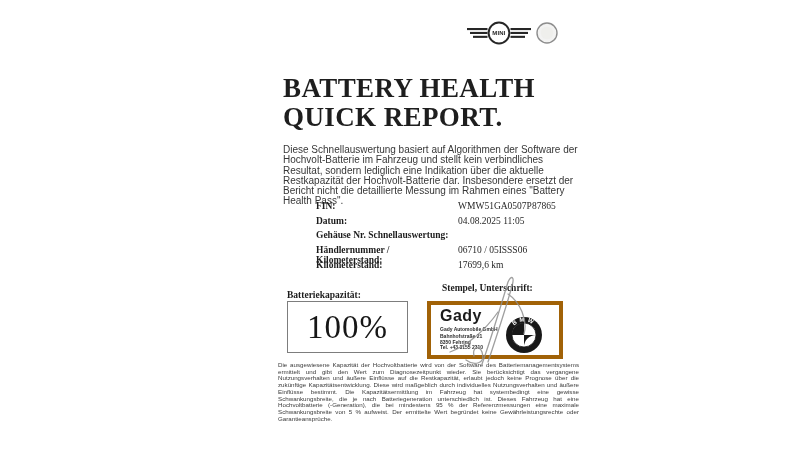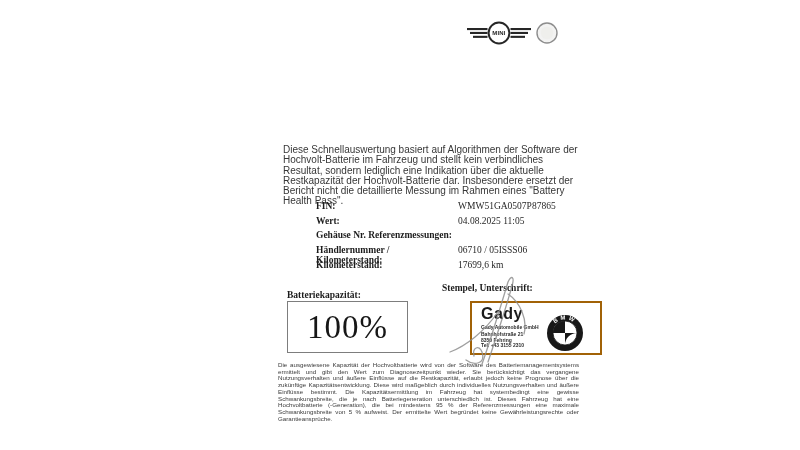--- a/index.html
+++ b/index.html
@@ -58,21 +58,21 @@
     border: 1px solid #7d7d7d; background: #fff;
     display: flex; align-items: center; justify-content: center;
   }
   .capacity-value {
     font-family: "Liberation Serif", serif;
     font-size: 33px; color: #161616; letter-spacing: 1px;
   }
 
   .stamp-box {
     position: absolute; left: 427px; top: 301px; width: 128px; height: 50px;
-    border: 2px solid #a16207; background: #fff; margin-left: 43px;
+    border: 4px solid #a16207; background: #fff;
   }
   .stamp-name {
     position: absolute; left: 9px; top: 2px;
     font-weight: 700; font-size: 16px; letter-spacing: 0.5px; color: #1b1b1b;
   }
   .stamp-company {
     position: absolute; left: 9px; top: 21px;
     font-size: 5px; color: #2c2c2c; font-weight: 700;
   }
   .stamp-addr {
@@ -106,34 +106,38 @@
     </g>
     <circle cx="33" cy="15" r="10.4" fill="#ffffff" stroke="#262626" stroke-width="2"></circle>
     <text x="33" y="17.3" text-anchor="middle" font-family="Liberation Sans, sans-serif" font-size="6" font-weight="700" fill="#262626" letter-spacing="0.2">MINI</text>
   </svg>
 
   <svg class="faded-logo" viewBox="0 0 22 22">
     <circle cx="11" cy="11" r="10" fill="#f3f3f2" stroke="#8d8d8d" stroke-width="1.4"></circle>
     <circle cx="11" cy="11" r="6.2" fill="#ececea" opacity="0.7"></circle>
   </svg>
 
+  <div class="title">
+    <div>BATTERY HEALTH</div>
+    <div>QUICK REPORT.</div>
+  </div>
 
   <div class="intro">Diese Schnellauswertung basiert auf Algorithmen der Software der Hochvolt-Batterie im Fahrzeug und stellt kein verbindliches Resultat, sondern lediglich eine Indikation über die aktuelle Restkapazität der Hochvolt-Batterie dar. Insbesondere ersetzt der Bericht nicht die detaillierte Messung im Rahmen eines "Battery Health Pass".</div>
 
   <div class="fields">
     <div class="field-row">
       <div class="field-label">FIN:</div>
       <div class="field-value">WMW51GA0507P87865</div>
     </div>
     <div class="field-row">
-      <div class="field-label">Wert:</div>
+      <div class="field-label">Datum:</div>
       <div class="field-value">04.08.2025 11:05</div>
     </div>
     <div class="field-row">
-      <div class="field-label">Gehäuse Nr. Referenzmessungen:</div>
+      <div class="field-label">Gehäuse Nr. Schnellauswertung:</div>
       <div class="field-value"></div>
     </div>
     <div class="field-row">
       <div class="field-label">Händlernummer / Kilometerstand:</div>
       <div class="field-value">06710 / 05ISSS06</div>
     </div>
     <div class="field-row">
       <div class="field-label">Kilometerstand:</div>
       <div class="field-value">17699,6 km</div>
     </div>

